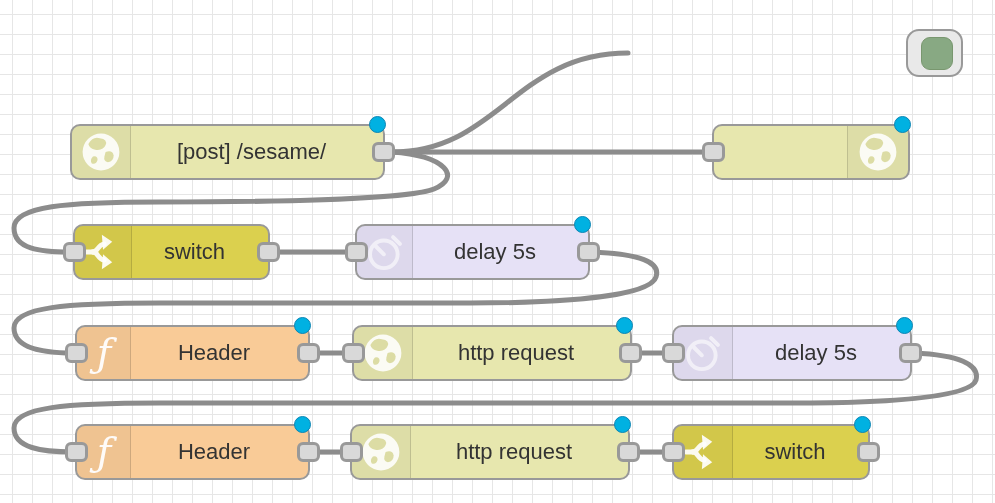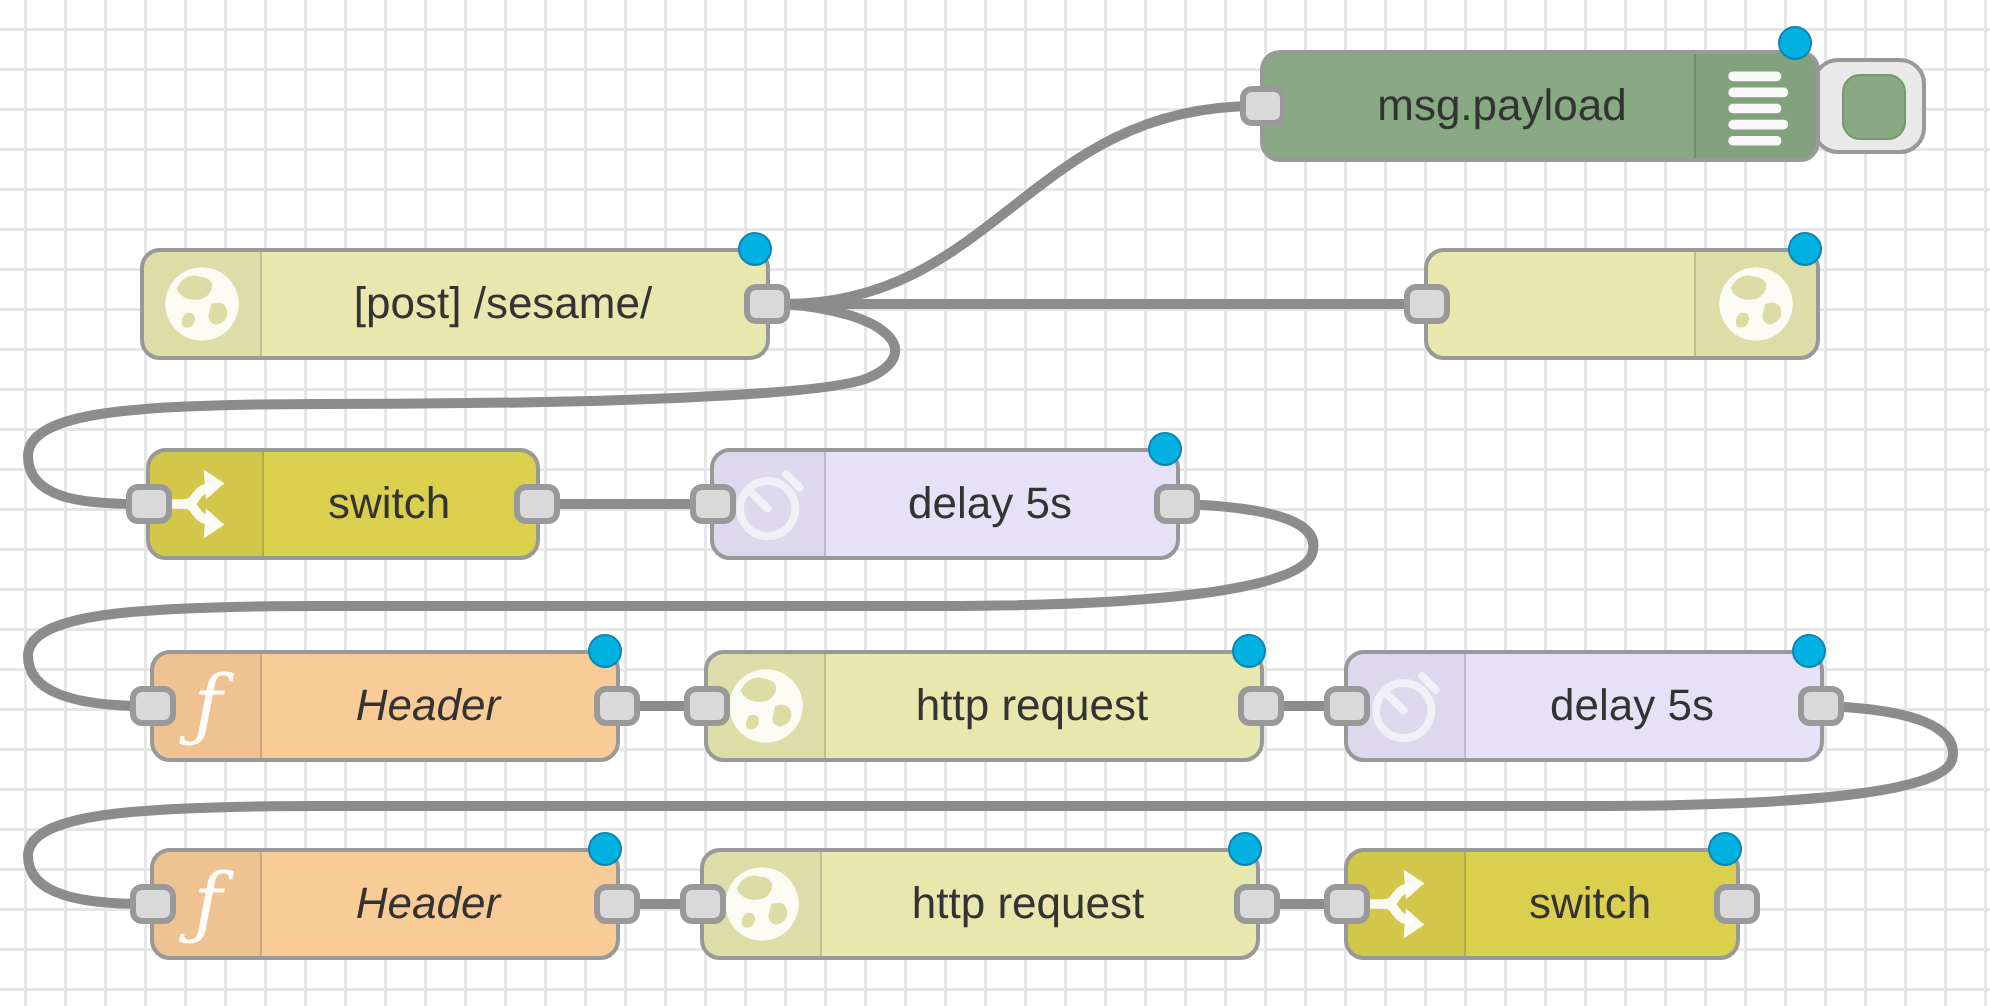--- a/index.html
+++ b/index.html
@@ -27,21 +27,21 @@
   }
   .icon-left  .iconsec{left:0;border-right:1px solid rgba(0,0,0,0.14);border-radius:8px 0 0 8px;}
   .icon-right .iconsec{right:0;border-left:1px solid rgba(0,0,0,0.14);border-radius:0 8px 8px 0;}
   .nicon{width:46px;height:46px;display:block;}
   .nlabel{
     position:absolute;top:0;bottom:0;display:flex;align-items:center;justify-content:center;
     font-size:22px;color:#333;white-space:nowrap;
   }
   .icon-left  .nlabel{left:var(--iw);right:10px;}
   .icon-right .nlabel{left:22px;right:var(--iw);}
-  .nlabel.italic{font-style:italic;}
+  .nlabel.italic{}
   .port{
     position:absolute;width:23px;height:20px;box-sizing:border-box;
     background:#d9d9d9;border:3px solid #999;border-radius:6px;
     top:50%;transform:translateY(-50%);z-index:3;
   }
   .port.in{left:-12px;}
   .port.out{right:-12px;}
   .dot{
     position:absolute;width:17px;height:17px;box-sizing:border-box;border-radius:50%;
     background:#00b1e2;border:1.5px solid #0d85b3;
@@ -71,36 +71,20 @@
     <path d="M 634 353 L 674 353"></path>
     <path d="M 914 353 C 958 355 980 364 976 380 C 971 397 895 403 790 403 L 160 403 C 66 403 14 407 14 428 C 14 448 42 452 73 452"></path>
     <path d="M 312 452 L 352 452"></path>
     <path d="M 632 452 L 674 452"></path>
   </svg>
 
   <div class="debug-btn">
     <div class="debug-btn-inner"></div>
   </div>
 
-  <div class="node icon-right" style="left:630px;top:25px;width:280px;--fill:#88a983;--iw:60px;">
-    <div class="iconsec">
-      <svg class="nicon" viewBox="0 0 40 40">
-        <g fill="#fff" opacity="0.95">
-          <rect x="8" y="5" width="23" height="4.2" rx="2"></rect>
-          <rect x="8" y="12" width="26" height="4.2" rx="2"></rect>
-          <rect x="8" y="19" width="23" height="4.2" rx="2"></rect>
-          <rect x="8" y="26" width="26" height="4.2" rx="2"></rect>
-          <rect x="8" y="33" width="23" height="4.2" rx="2"></rect>
-        </g>
-      </svg>
-    </div>
-    <div class="nlabel">msg.payload</div>
-    <div class="port in"></div>
-    <div class="dot" style="top:-14px;right:2px;"></div>
-  </div>
 
   <div class="node icon-left" style="left:70px;top:124px;width:315px;--fill:#e7e7ae;--iw:58px;">
     <div class="iconsec">
       <svg class="nicon" viewBox="0 0 40 40">
         <circle cx="20" cy="20" r="16" fill="#fff" opacity="0.88"></circle>
         <g fill="#dcdca4">
           <path d="M9 13 Q13 6 19 8 Q26 9 24 14 Q22 19 15 18 Q10 17 9 13Z"></path>
           <path d="M24 20 Q30 18 31 23 Q31 28 26 29 Q22 28 23 24Z"></path>
           <path d="M13 24 Q17 23 17 27 Q16 31 12 30 Q10 27 13 24Z"></path>
         </g>

